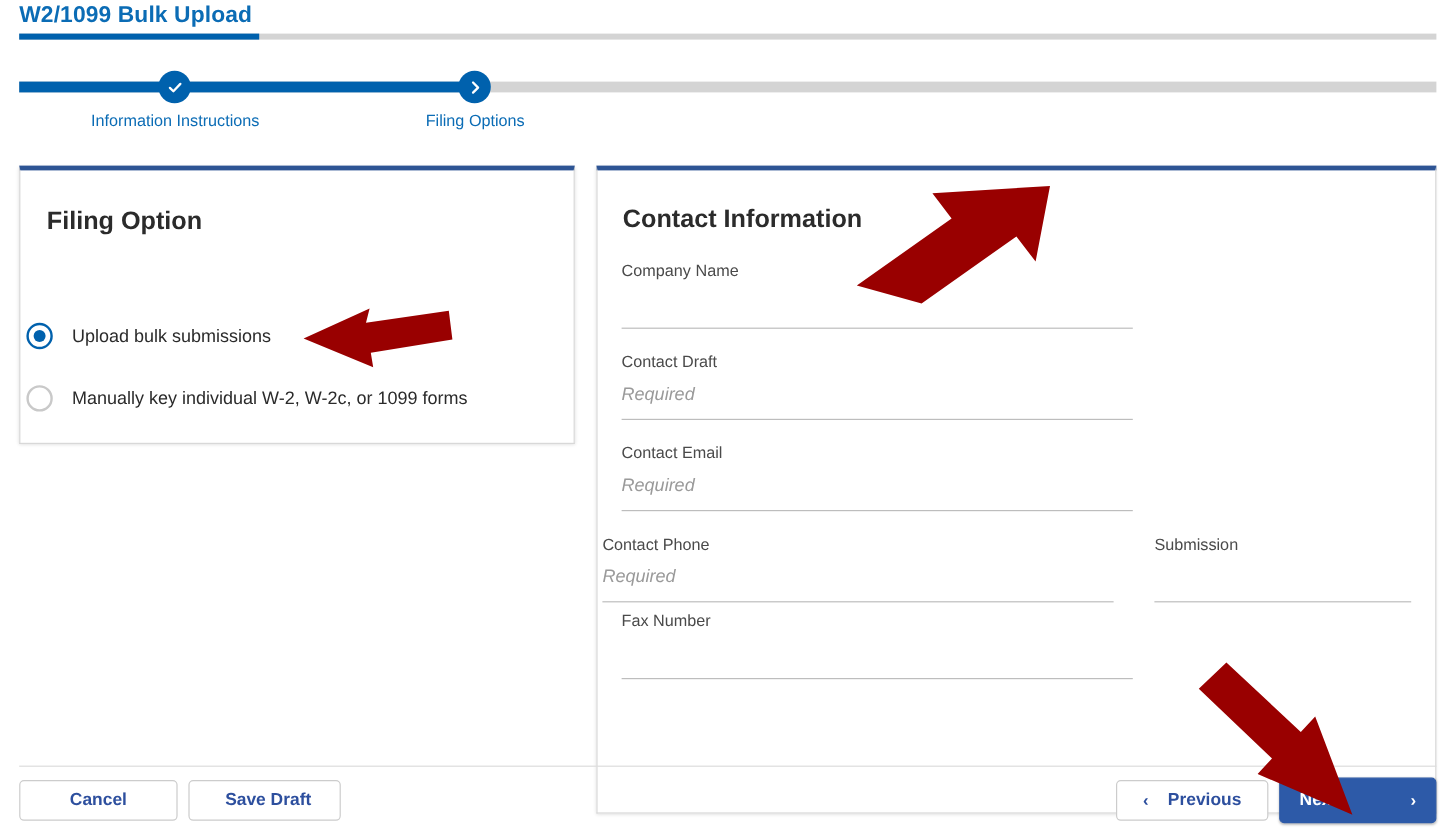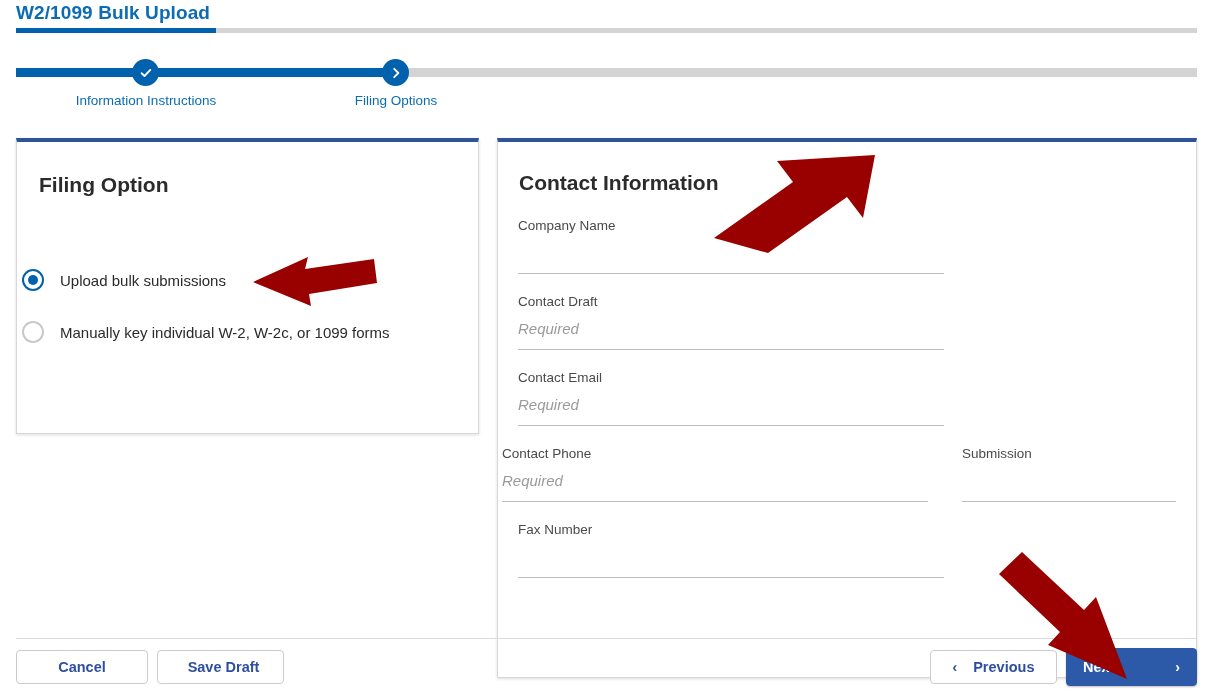--- a/index.html
+++ b/index.html
@@ -52,21 +52,21 @@
   .step-label.l2{left:396px;}
 
   
   .card{
     position:absolute;background:#ffffff;
     border:1px solid #d8d8d8;
     border-top:4px solid #2d5494;
     box-shadow:0 1px 3px rgba(0,0,0,.14);
     box-sizing:border-box;
   }
-  #filing-card{left:16px;top:138px;width:463px;height:296px;}
+  #filing-card{left:16px;top:138px;width:463px;height:232px;}
   #contact-card{left:497px;top:138px;width:700px;height:540px;}
 
   .card-title{
     font-size:21px;font-weight:bold;color:#2b2b2b;
     margin:0;padding:0;position:absolute;
   }
   #filing-card .card-title{left:22px;top:31px;}
   #contact-card .card-title{left:21px;top:29px;}
 
   .helper-text{
@@ -107,21 +107,21 @@
   .field .f-input::placeholder{
     color:#9a9a9a;font-style:italic;font-size:15px;opacity:1;
   }
 
   
   #f-company  {left:20px;top:76px; width:426px;}
   #f-contact  {left:20px;top:152px;width:426px;}
   #f-email    {left:20px;top:228px;width:426px;}
   #f-phone    {left:4px;top:304px;width:426px;}
   #f-ext      {left:464px;top:304px;width:214px;}
-  #f-fax      {left:20px;top:380px;width:426px;}
+  #f-fax      {left:20px;top:368px;width:426px;}
 
   
   .footer-rule{
     position:absolute;left:16px;top:638px;width:1181px;height:1px;background:#dcdcdc;
   }
   .btn{
     position:absolute;box-sizing:border-box;
     font-family:"Liberation Sans", sans-serif;
     font-size:14.5px;font-weight:bold;
     border-radius:4px;cursor:pointer;

